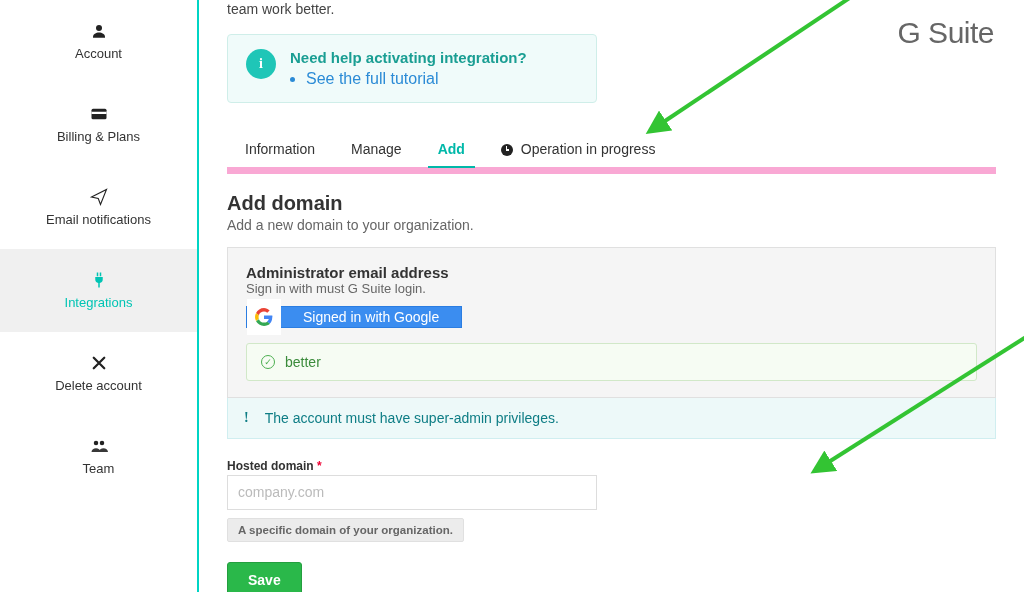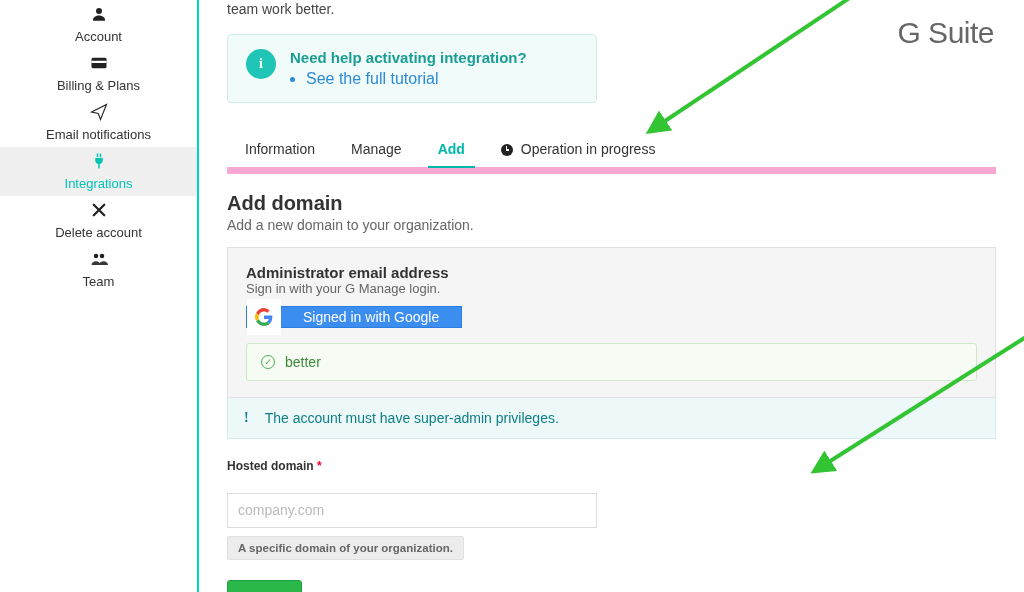--- a/index.html
+++ b/index.html
@@ -1,19 +1,19 @@
 <!DOCTYPE html>
 <html><head>
 <meta charset="utf-8">
 <style>
 * { box-sizing: border-box; margin: 0; padding: 0; }
 body { font-family: -apple-system, BlinkMacSystemFont, "Segoe UI", Arial, sans-serif; font-size: 14px; color: #333; background: #fff; width: 1024px; height: 592px; overflow: hidden; position: relative; }
 .layout { display: flex; height: 100%; }
 .sidebar { width: 197px; background: #fff; display: flex; flex-direction: column; padding-top: 0; }
-.side-item { display: flex; flex-direction: column; align-items: center; justify-content: center; padding: 5px 8px; cursor: pointer; color: #333; }
+.side-item { display: flex; flex-direction: column; align-items: center; justify-content: center; padding: 22px 8px; cursor: pointer; color: #333; }
 .side-item.active { background: #f0f0f0; color: #00c4b4; }
 .side-item .icon { font-size: 18px; margin-bottom: 6px; display: flex; align-items: center; justify-content: center; }
 .side-item.active .icon svg { fill: #00c4b4; }
 .side-item .label { font-size: 13px; }
 .divider { width: 2px; background: #00d4c4; }
 .main { flex: 1; padding: 0 28px 20px 28px; overflow-y: auto; position: relative; }
 .desc { color: #444; margin-bottom: 14px; line-height: 1.4; }
 .brand { position: absolute; right: 30px; top: 16px; font-size: 30px; color: #666; letter-spacing: -0.5px; }
 .brand .g { color: #666; }
 .help-box { border: 1px solid #cfeee9; background: #f0fbfa; border-radius: 4px; padding: 14px 18px; display: flex; align-items: flex-start; width: 370px; margin-bottom: 28px; }
@@ -32,21 +32,21 @@
 .panel { background: #f5f5f5; border: 1px solid #e0e0e0; padding: 16px 18px; }
 .admin-title { font-weight: 700; font-size: 15px; }
 .admin-sub { color: #666; font-size: 13px; margin-bottom: 10px; }
 .google-btn { display: inline-flex; align-items: center; border: 1px solid #2b7de1; background: #3b8df0; color: #fff; height: 22px; cursor: pointer; font-size: 14px; }
 .google-btn .g-logo { width: 34px; height: 36px; background: #fff; display: flex; align-items: center; justify-content: center; margin-right: 0; font-weight: bold; }
 .google-btn .g-text { padding: 0 22px; }
 .success-box { margin-top: 14px; background: #f6fcf3; border: 1px solid #d1e8c8; border-radius: 3px; padding: 10px 14px; display: flex; align-items: center; color: #3b8b3b; }
 .success-box .check { width: 14px; height: 14px; border: 1.5px solid #4caf50; border-radius: 50%; display: flex; align-items: center; justify-content: center; margin-right: 10px; font-size: 9px; color: #4caf50; }
 .info-bar { background: #edf9f9; border: 1px solid #d0eef0; padding: 12px 16px; margin-top: 0; border-top: none; color: #0e7d85; font-size: 14px; display: flex; align-items: center; }
 .info-bar .bang { font-weight: bold; margin-right: 16px; color: #0e7d85; font-family: Georgia, serif; }
-.field-label { font-weight: 700; font-size: 12px; margin-top: 20px; margin-bottom: 20px; }
+.field-label { font-weight: 700; font-size: 12px; margin-top: 20px; margin-bottom: 2px; }
 .req { color: #e03; }
 .text-input { width: 370px; height: 35px; border: 1px solid #ddd; padding: 0 10px; font-size: 14px; color: #333; }
 .text-input::placeholder { color: #bbb; }
 .hint { display: inline-block; background: #ececec; border: 1px solid #e0e0e0; border-radius: 2px; padding: 5px 10px; font-size: 11.5px; color: #666; font-weight: 600; margin-top: 8px; }
 .save-btn { display: inline-block; background: #2ab84a; color: #fff; border: 1px solid #249e3f; border-radius: 3px; padding: 9px 20px; font-size: 14px; font-weight: 600; margin-top: 20px; cursor: pointer; }
 .arrow { position: absolute; pointer-events: none; }
 svg.icon-svg { width: 22px; height: 18px; fill: #222; }
 </style>
 </head>
 <body>
@@ -126,21 +126,21 @@
       <div class="tab">Manage</div>
       <div class="tab active">Add</div>
       <div class="tab"><span class="clock"></span> <span>Operation in progress</span></div>
     </div>
 
     <h2 class="page-title">Add domain</h2>
     <p class="page-sub">Add a new domain to your organization.</p>
 
     <div class="panel">
       <div class="admin-title">Administrator email address</div>
-      <div class="admin-sub">Sign in with your G Manage login.</div>
+      <div class="admin-sub">Sign in with must G Suite login.</div>
       <div class="google-btn">
         <span class="g-logo">
           <svg viewBox="0 0 48 48" width="18" height="18">
               <path fill="#EA4335" d="M24 9.5c3.3 0 6.3 1.1 8.6 3.3l6.4-6.4C34.8 2.5 29.7 0 24 0 14.6 0 6.6 5.4 2.8 13.2l7.5 5.8C12.2 13.2 17.6 9.5 24 9.5z"></path>
               <path fill="#4285F4" d="M46.5 24.5c0-1.6-.1-3.1-.4-4.5H24v9h12.7c-.6 3-2.3 5.5-4.8 7.2l7.4 5.7c4.3-4 6.7-9.9 6.7-17.4z"></path>
               <path fill="#FBBC05" d="M10.3 28.9c-.5-1.6-.8-3.2-.8-4.9s.3-3.4.8-4.9l-7.5-5.8C1 16.9 0 20.3 0 24s1 7.1 2.8 10.7l7.5-5.8z"></path>
               <path fill="#34A853" d="M24 48c6.5 0 11.9-2.1 15.9-5.8l-7.4-5.7c-2.1 1.4-4.8 2.3-8.5 2.3-6.4 0-11.8-3.7-13.7-9l-7.5 5.8C6.6 42.6 14.6 48 24 48z"></path>
             </svg>
         </span>
         <span class="g-text">Signed in with Google</span>

